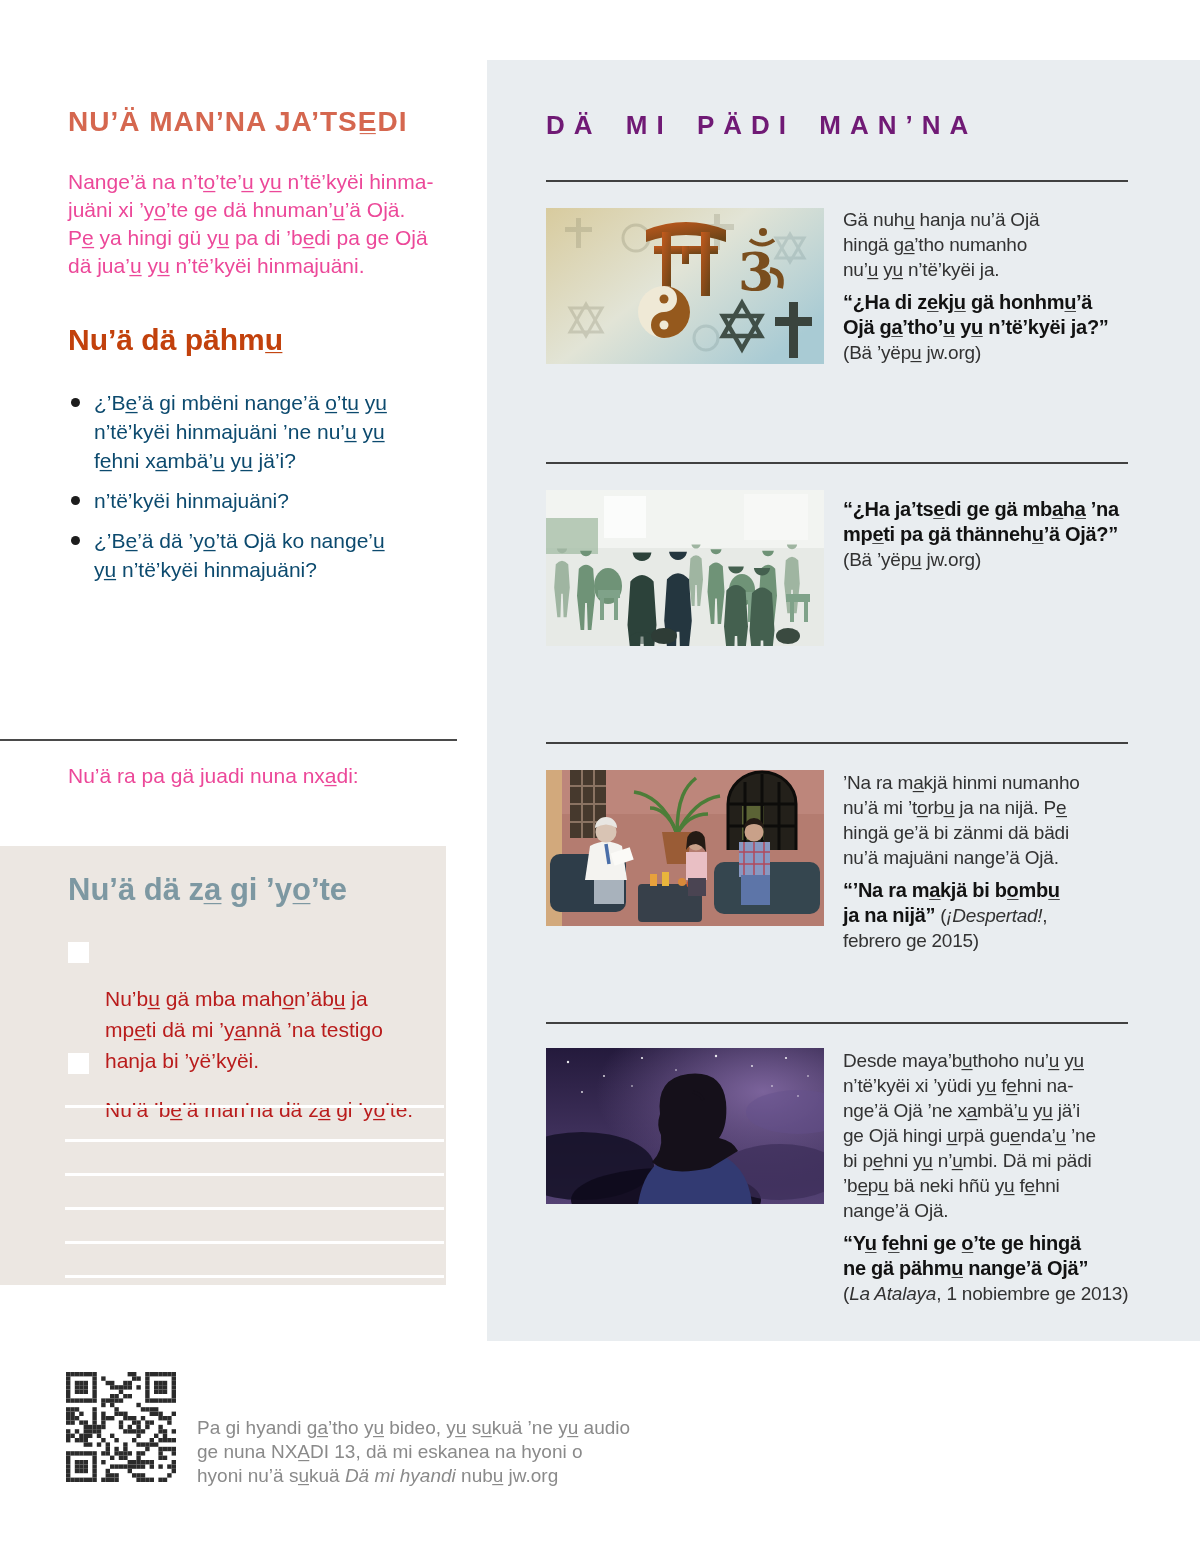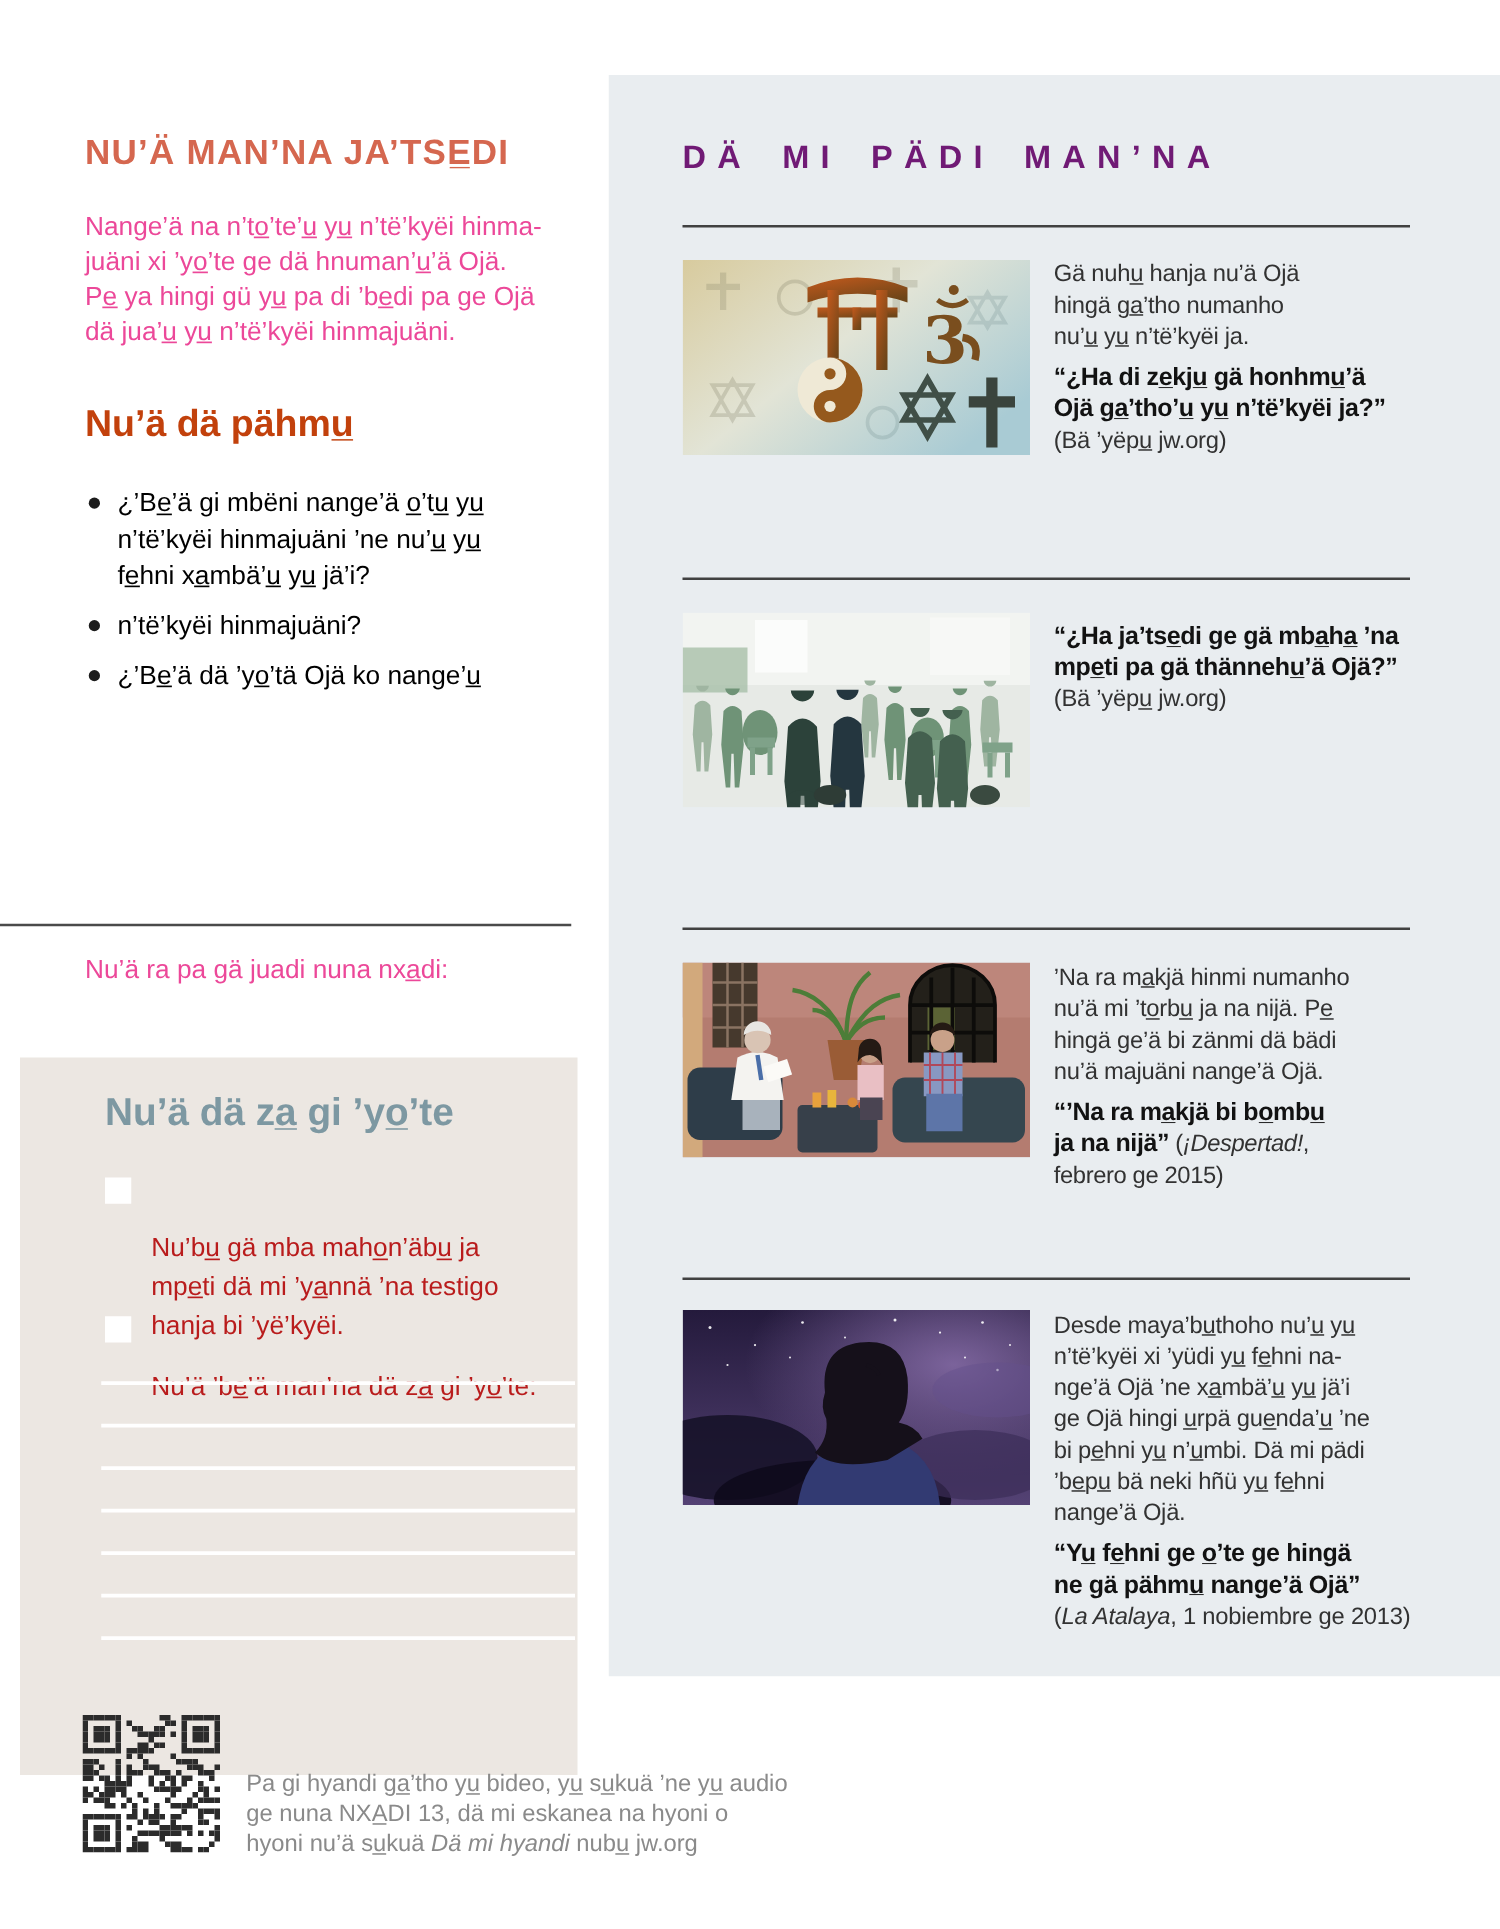--- a/index.html
+++ b/index.html
@@ -7,21 +7,21 @@
   body {
     width:1200px; height:1543px; position:relative; overflow:hidden;
     font-family:"Liberation Sans", sans-serif; color:#3d3d3d;
   }
   .abs { position:absolute; }
 
   
   .lc-title { color:#d5674f; font-size:28px; font-weight:bold; letter-spacing:1px; }
   .lc-body  { font-size:21px; line-height:28px; color:#ec4899; }
   .lc-h2    { color:#c2410c; font-size:30px; font-weight:bold; }
-  .bullets  { list-style:none; font-size:21px; line-height:29px; color:#000000; }
+  .bullets  { list-style:none; font-size:21px; line-height:29px; color:#0c4a6e; }
   .bullets li { position:relative; padding-left:26px; margin-bottom:11px; }
   .bullets li::before { content:""; position:absolute; left:3px; top:10px;
     width:9px; height:9px; border-radius:50%; background:#1c1c1c; }
   .rule { background:#4a4a4a; height:2px; }
   .todo-box { background:#ece7e2; }
   .box-h2 { color:#7d98a2; font-size:31px; font-weight:bold; }
   .check  { width:21px; height:21px; background:#ffffff; }
   .check-text { font-size:21px; line-height:31px; color:#b91c1c;margin-top:47px; }
   .wline { height:3px; background:#ffffff; }
 
@@ -66,29 +66,30 @@
       </div>
     </li>
   <li>
       <div>
         <div>n’të’kyëi hinmajuäni?</div>
       </div>
     </li>
   <li>
       <div>
         <div>¿’Be̲’ä dä ’yo̲’tä Ojä ko nange’u̲</div>
+        <div>yu̲ n’të’kyëi hinmajuäni?</div>
       </div>
     </li>
 </ul>
 
 <div class="abs rule" style="left:0; top:739px; width:457px;"></div>
 
 <div class="abs lc-body" style="left:68px; top:762px; width:420px;">Nu’ä ra pa gä juadi nuna nxa̲di:</div>
 
-<div class="abs todo-box" style="left:16px; top:846px; width:446px; height:574px;">
+<div class="abs todo-box" style="left:0; top:846px; width:446px; height:439px;">
   <div class="abs box-h2" style="left:68px; top:26px;">Nu’ä dä za̲ gi ’yo̲’te</div>
 
   <div class="abs check" style="left:68px; top:96px;"></div>
   <div class="abs check-text" style="left:105px; top:90px; width:340px;">
       <div>Nu’bu̲ gä mba maho̲n’äbu̲ ja</div>
       <div>mpe̲ti dä mi ’ya̲nnä ’na testigo</div>
       <div>hanja bi ’yë’kyëi.</div>
     </div>
 
   <div class="abs check" style="left:68px; top:207px;"></div>

